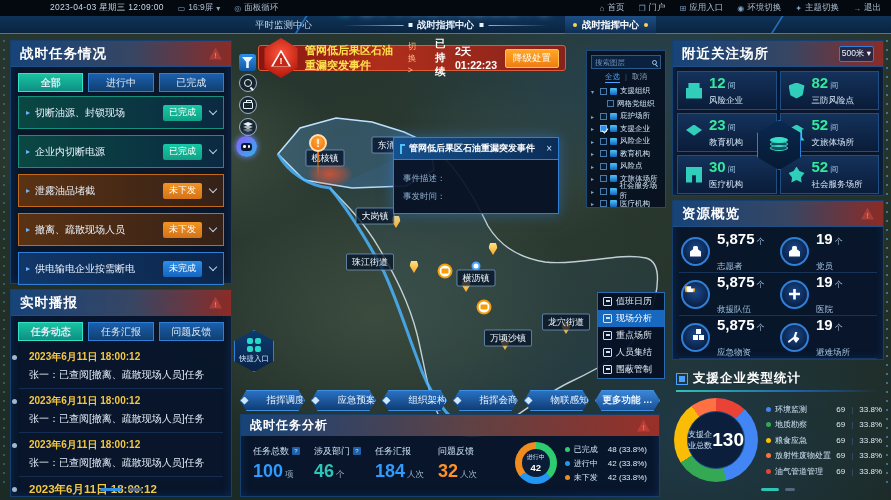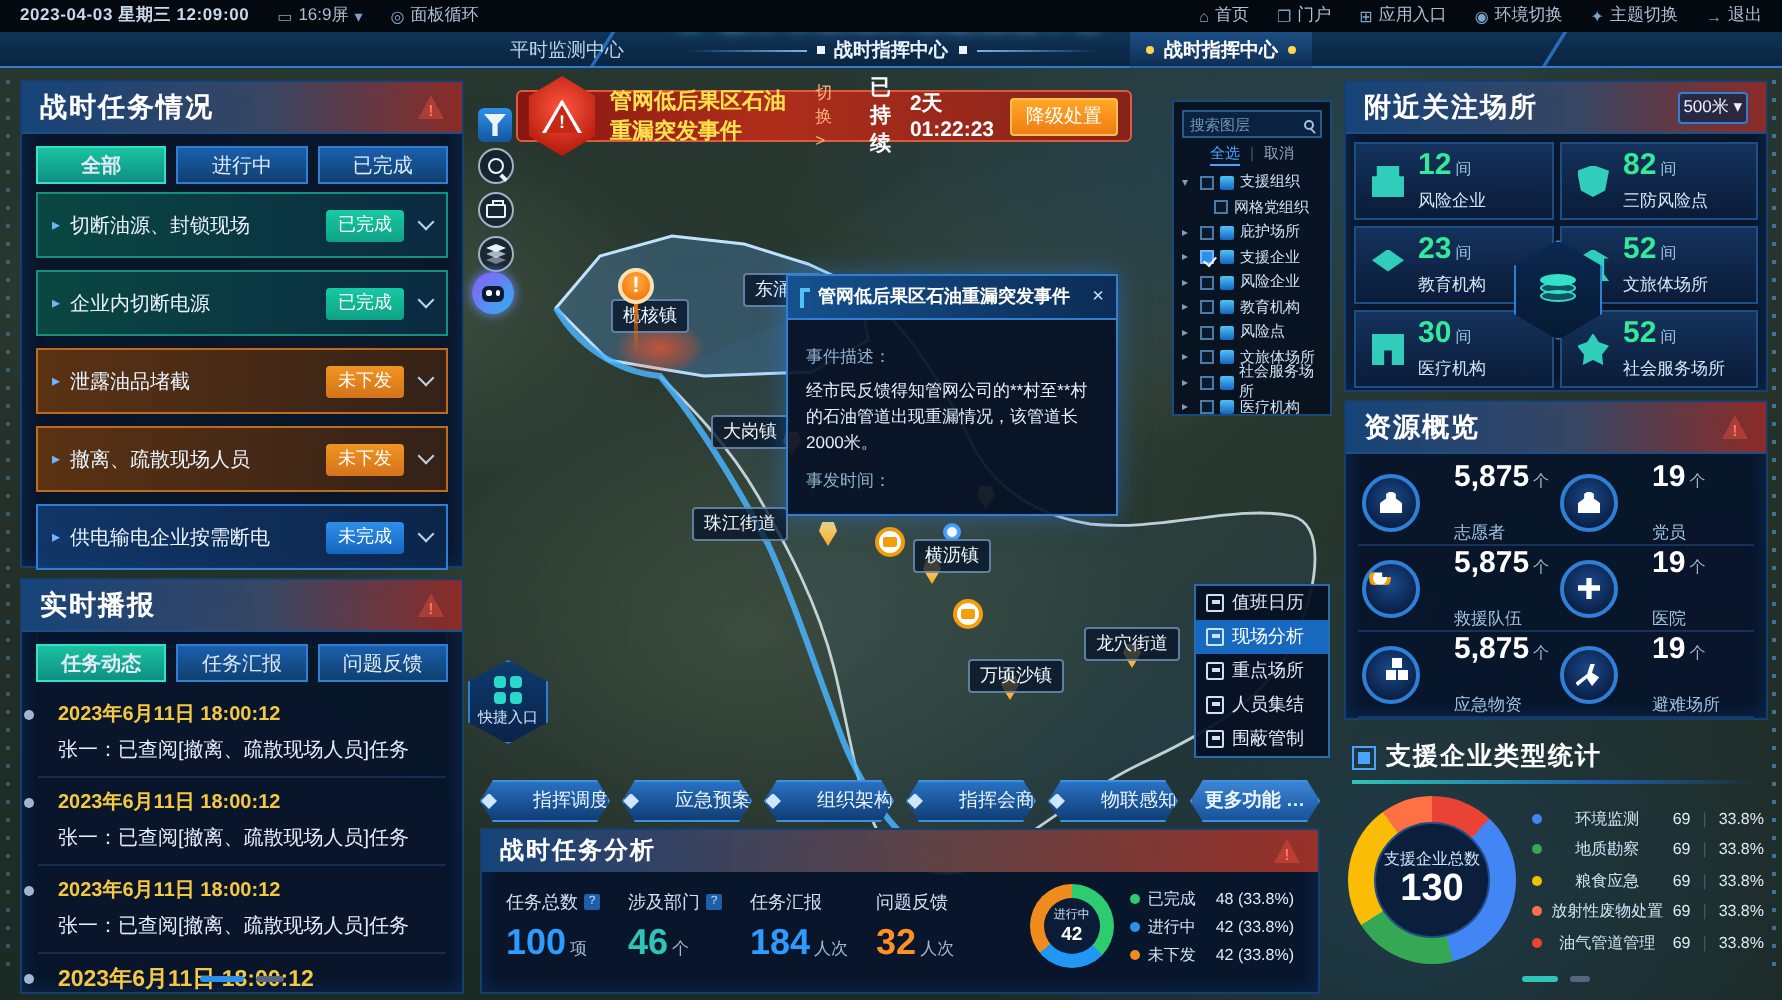--- a/index.html
+++ b/index.html
@@ -14,21 +14,21 @@
       radial-gradient(ellipse 300px 200px at 42% 62%, rgba(78,95,78,.5), transparent 70%),
       radial-gradient(ellipse 340px 170px at 72% 14%, rgba(38,70,88,.85), transparent 75%),
       radial-gradient(ellipse 300px 230px at 78% 88%, rgba(30,60,78,.85), transparent 75%),
       radial-gradient(ellipse 200px 120px at 58% 30%, rgba(70,88,74,.5), transparent 70%),
       radial-gradient(ellipse 500px 300px at 50% 50%, rgba(52,68,58,.6), transparent 80%),
       linear-gradient(180deg,#27362e 0%, #223028 55%, #1c2a26 100%); }
   .map-svg { position:absolute; left:0; top:0; }
   
   .topbar { position:absolute; left:0; top:0; right:0; height:16px; background:#04080f;
             display:flex; align-items:center; padding:0 10px; font-size:8.5px; color:#aebfd2; z-index:60; }
-  .topbar .dt { font-weight:bold; color:#c9d8e8; letter-spacing:.3px; }
+  .topbar .dt { font-weight:normal; color:#c9d8e8; letter-spacing:.3px;margin-left:40px; }
   .tb-item { display:flex; align-items:center; gap:3px; margin-left:14px; }
   .tb-ic { font-size:8px; color:#7fa3c6; }
   .tb-nav { margin-left:auto; display:flex; gap:14px; }
   .tb-nav .tb-item { margin-left:0; cursor:pointer; }
   
   .tabband { position:absolute; left:0; top:16px; right:0; height:18px; z-index:55;
              background:linear-gradient(180deg,#0f3358 0%, #0a2440 100%);
              border-bottom:1px solid #2d7dd2; }
   .tabband .slash { position:absolute; top:0; width:26px; height:18px;
              border-left:2px solid #2d7dd2; transform:skewX(-32deg); opacity:.8; }
@@ -235,46 +235,46 @@
   .nb-unit { font-size:8px; color:#9fc3e0; font-weight:normal; margin-left:2px; }
   .nb-lbl { font-size:8.5px; color:#d7e7f7; margin-top:3px; }
   .hexdb { position:absolute; left:84px; top:53px; width:44px; height:50px; z-index:5;
            clip-path:polygon(50% 0,100% 26%,100% 74%,50% 100%,0 74%,0 26%);
            background:linear-gradient(180deg,#0a2850,#061a33); border:1px solid #2f7fd6;
            display:flex; flex-direction:column; align-items:center; justify-content:center; gap:2px; }
   .db i { display:block; width:18px; height:6px; border:1.5px solid #35e0c8; border-radius:50%; margin-top:-2px; background:rgba(53,224,200,.25); }
   .db i:first-child { background:#35e0c8; }
   .resources { left:672px; top:200px; width:212px; height:160px; }
   .rs-grid { display:grid; grid-template-columns:1fr 1fr; padding:3px 6px; }
-  .rs-cell { height:43px; display:flex; align-items:center; gap:17px; border-bottom:1px solid rgba(60,120,200,.3); padding:0 2px; }
+  .rs-cell { height:43px; display:flex; align-items:center; gap:7px; border-bottom:1px solid rgba(60,120,200,.3); padding:0 2px; }
   .rs-badge { width:29px; height:29px; border-radius:50%; flex:none;
               background:radial-gradient(circle at 50% 40%, #1a4a8c, #0a1f45 75%);
               border:2px solid #2f7fd6; display:flex; align-items:center; justify-content:center; }
   .rs-glyph { width:11px; height:11px; background:#fff;
               clip-path:polygon(50% 0,65% 25%,100% 30%,100% 100%,0 100%,0 30%,35% 25%); }
   .rs-glyph.person { clip-path:polygon(50% 0,72% 12%,72% 34%,100% 55%,100% 100%,0 100%,0 55%,28% 34%,28% 12%); }
   .rs-glyph.truck { clip-path:polygon(0 30%,60% 30%,60% 50%,100% 50%,100% 85%,0 85%); }
   .rs-glyph.hosp { clip-path:polygon(38% 0,62% 0,62% 38%,100% 38%,100% 62%,62% 62%,62% 100%,38% 100%,38% 62%,0 62%,0 38%,38% 38%); }
   .rs-glyph.boxes { clip-path:polygon(0 55%,45% 55%,45% 100%,0 100%,0 55%); box-shadow:6px 0 0 #fff, 3px -6px 0 #fff; width:5px; height:5px; background:#fff; clip-path:none; }
   .rs-glyph.run { transform:skewX(-18deg); clip-path:polygon(40% 0,60% 0,60% 40%,100% 60%,80% 100%,45% 65%,15% 100%,0 85%,40% 45%); }
   .rs-val { font-size:15px; font-weight:bold; color:#fff; line-height:1; }
   .rs-unit { font-size:8px; color:#9fb8d0; font-weight:normal; margin-left:2px; }
   .rs-lbl { font-size:8.5px; color:#9fc3e0; margin-top:13px; }
   
-  .ent { left:672px; top:366px; width:212px; height:132px; border:0; background:transparent; box-shadow:none;text-align:center; }
+  .ent { left:672px; top:366px; width:212px; height:132px; border:0; background:transparent; box-shadow:none; }
   .ent-title { display:flex; align-items:center; gap:5px; padding:4px 4px 0; }
   .ent-ic { width:12px; height:12px; border:1px solid #4aa3ff; position:relative; flex:none; }
   .ent-ic::after { content:""; position:absolute; left:2px; right:2px; top:2px; bottom:2px; background:#4aa3ff; }
   .ent-title .t { font-size:12.5px; font-weight:bold; color:#fff; letter-spacing:1px; }
   .ent-rule { height:2px; margin:3px 4px 0; background:linear-gradient(90deg,#2ec4b6,#1e5fa8 60%,transparent); }
   .ent-body { display:flex; align-items:center; padding:6px 2px 0; gap:8px; }
   .donut { width:84px; height:84px; border-radius:50%; position:relative; flex:none;
            background:conic-gradient(#ea4335 0 12%, #4285f4 12% 46%, #34a853 46% 66%, #fbbc05 66% 90%, #ff7043 90% 100%); }
   .donut .hole { position:absolute; inset:13px; border-radius:50%; background:#0b1f3d; border:1px solid #1d4f86;
-                 display:flex; flex-direction:column; align-items:center; justify-content:center; }
+                 display:flex; align-items:center; justify-content:center; }
   .donut .tl { font-size:8px; color:#cfe2f5; }
   .donut .tv { font-size:19px; font-weight:bold; color:#fff; line-height:1.1; }
   .ent-legend { display:flex; flex-direction:column; gap:4.5px; flex:1; }
   .el-row { display:flex; align-items:center; gap:4px; font-size:8px; color:#cfe2f5; }
   .el-row .lb { flex:1; }
   .el-row .vv { color:#dfeaf5; }
   .el-row .pd { color:#3c5a7c; margin:0 2px; }
   .c-g1{background:#4285f4;} .c-g2{background:#34a853;} .c-g3{background:#fbbc05;} .c-g4{background:#ff7043;} .c-g5{background:#ea4335;}
   .ent-pager { display:flex; justify-content:center; gap:6px; margin-top:6px; }
   .ent-pager .pg1 { width:18px; height:3px; background:#2ec4b6; border-radius:2px; cursor:pointer; }
@@ -433,21 +433,20 @@
   </div>
 
   <div class="popup">
     <div class="pp-head">
       <span class="pp-corner"></span>
       <span class="pp-title">管网低后果区石油重漏突发事件</span>
       <span class="pp-close">×</span>
     </div>
     <div class="pp-body">
       <div class="pp-label">事件描述：</div>
-      <div class="pp-text">经市民反馈得知管网公司的**村至**村的石油管道出现重漏情况，该管道长2000米。</div>
       <div class="pp-label">事发时间：</div>
     </div>
   </div>
 
   <div class="layerp">
     <div class="lp-search">
       <input placeholder="搜索图层" style="">
       <span class="mg"></span>
     </div>
     <div class="lp-links">

